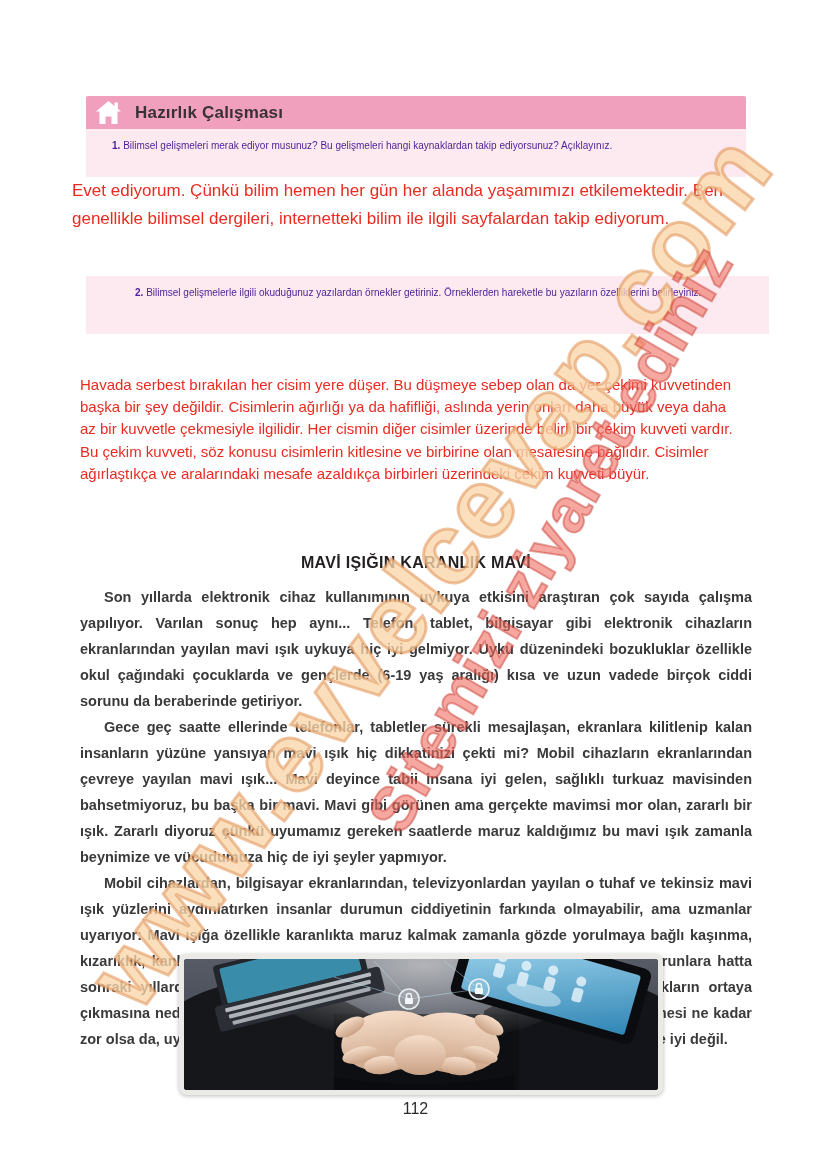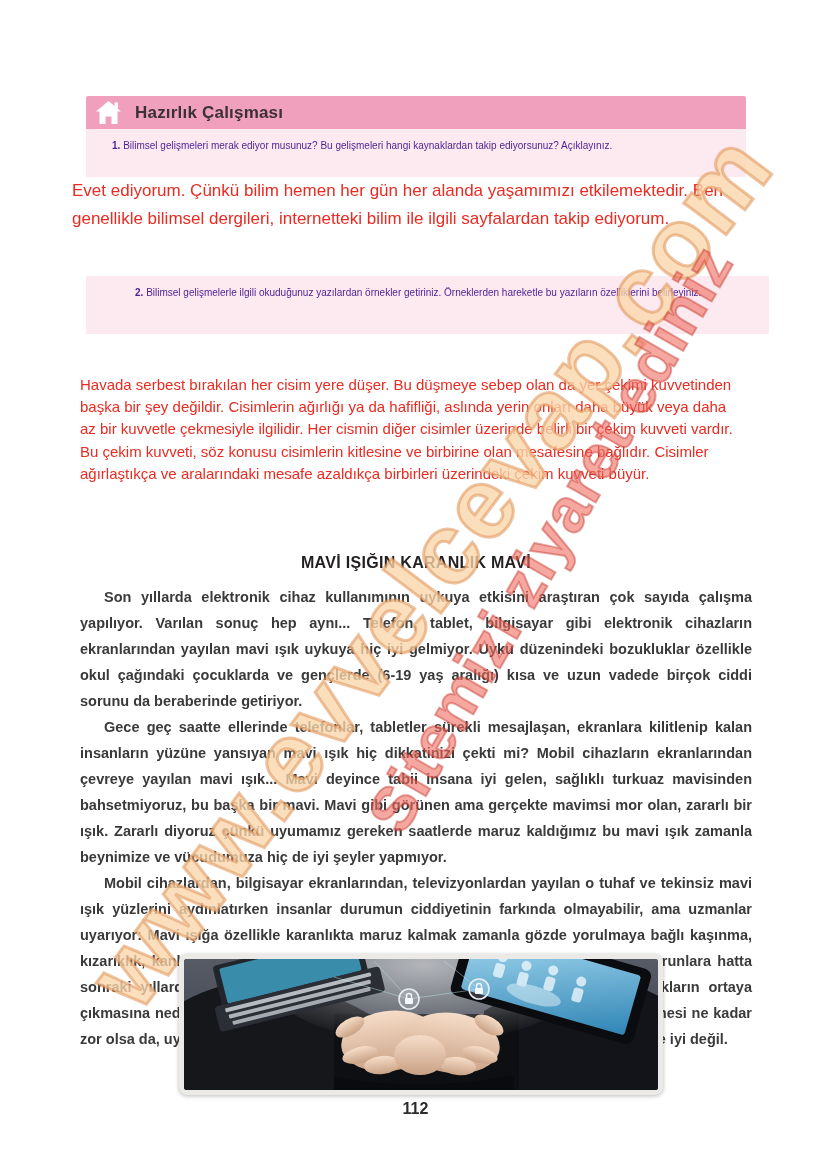--- a/index.html
+++ b/index.html
@@ -57,21 +57,21 @@
   .photo-frame{
     position:absolute;left:179px;top:946px;
     border:5px solid #eceae7;border-radius:8px;
     box-shadow:0 1px 4px rgba(0,0,0,.28);
     width:474px;height:131px;overflow:hidden;background:#2e3138;
   }
   .photo-frame svg{display:block;}
   
   .page-number{
     position:absolute;left:0;top:1092px;width:100%;
-    text-align:center;font-size:16px;font-weight:bold;color:#2b2b2b;
+    text-align:center;font-size:16px;font-weight:normal;color:#2b2b2b;
   }
   
   .watermark{
     position:absolute;pointer-events:none;white-space:nowrap;
     font-weight:bold;text-align:center;
   }
   .wm-primary{
     left:-170px;top:505px;width:1200px;
     font-size:100px;letter-spacing:2px;
     color:rgba(250,214,170,0.78);

